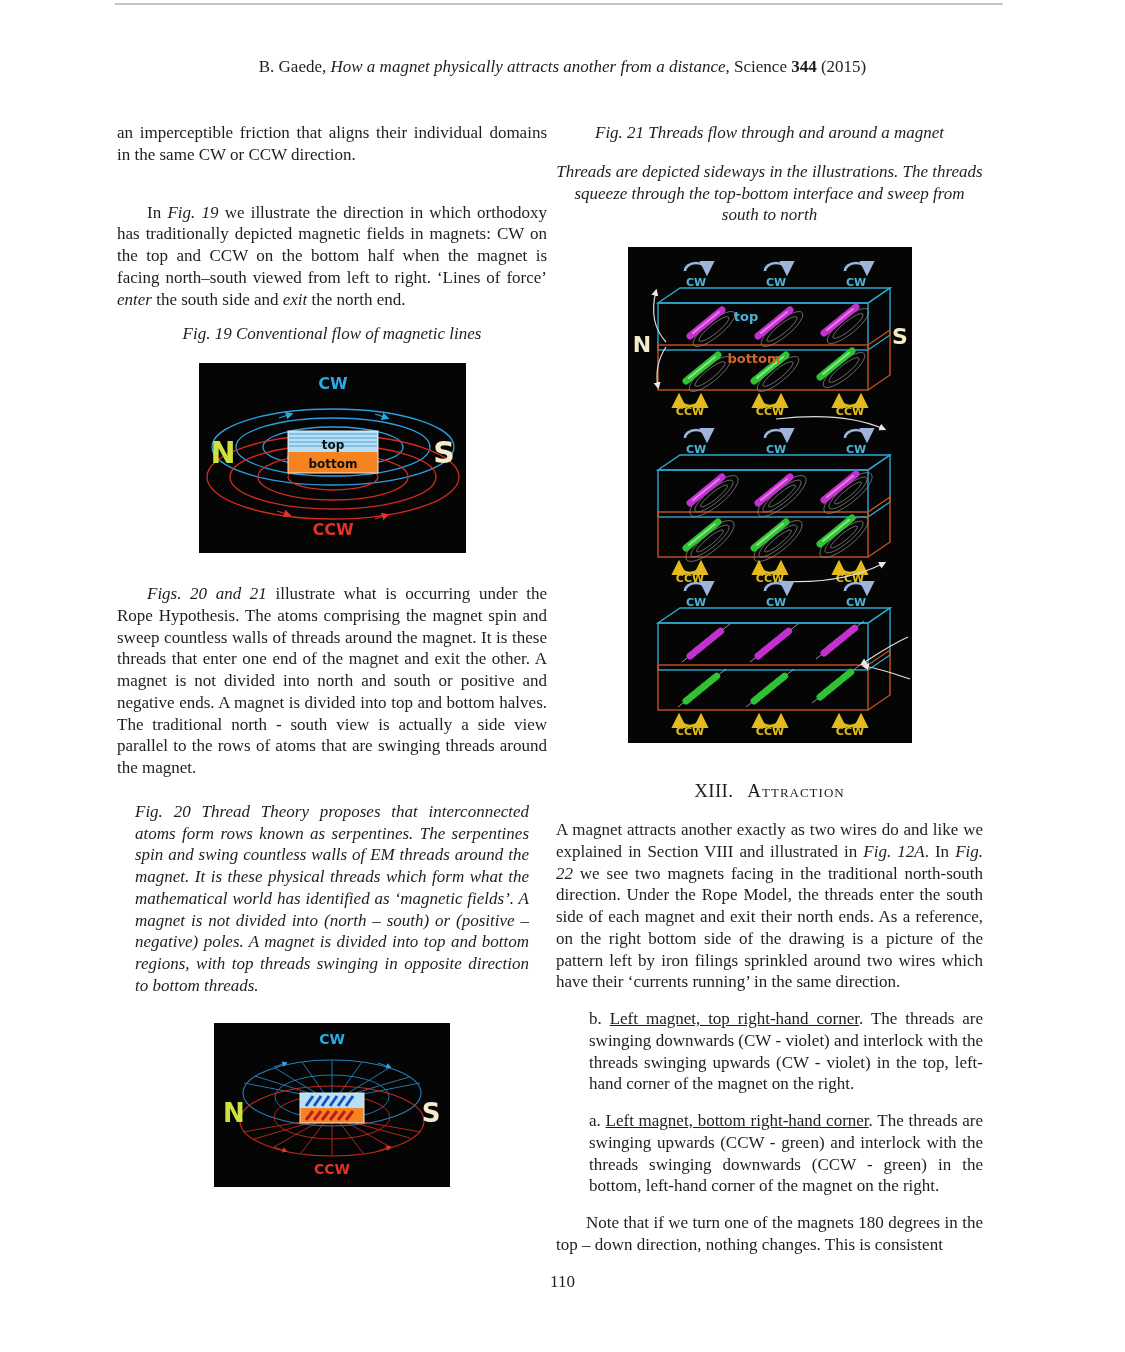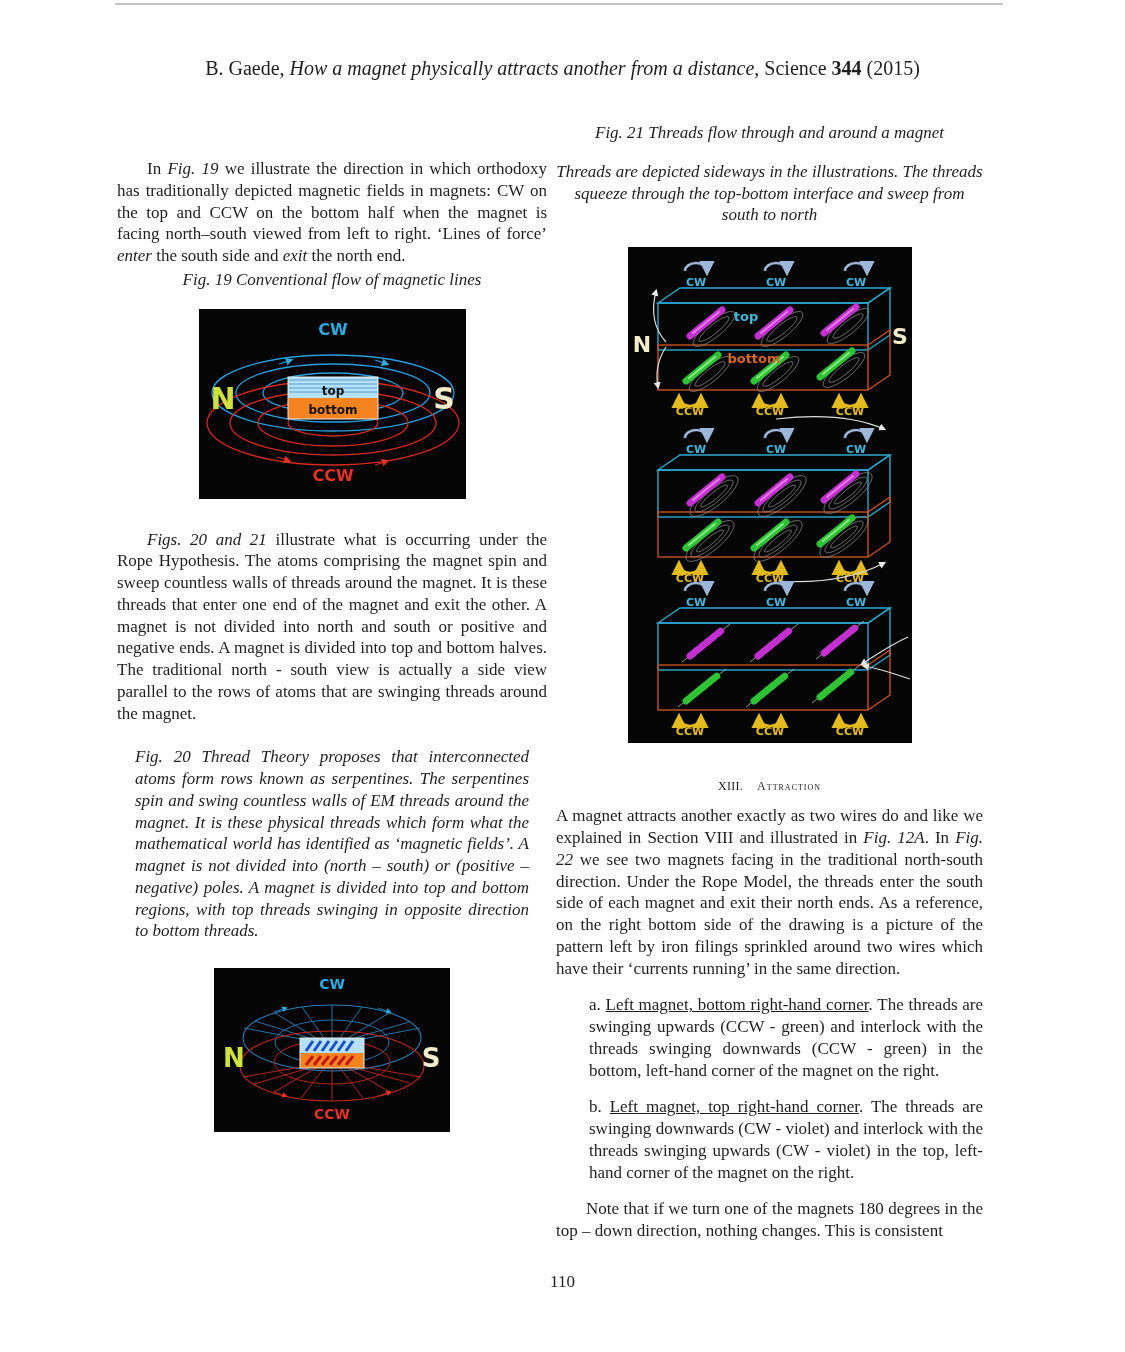--- a/index.html
+++ b/index.html
@@ -1,55 +1,56 @@
 <!DOCTYPE html>
 <html><head>
 <meta charset="utf-8">
 <style>
   html,body{margin:0;padding:0;}
   body{
     width:1125px;height:1352px;position:relative;background:#ffffff;
     font-family:"Liberation Serif",serif;color:#1e1e1e;
   }
   .top-rule{position:absolute;left:115px;top:3px;width:888px;height:2px;background:#c4c4c4;}
-  .header{position:absolute;top:57px;left:0;width:100%;text-align:center;font-size:20px;}
+  .header{position:absolute;top:57px;left:0;width:100%;text-align:center;font-size:17px;}
   .header .bold{font-weight:bold;}
   .it{font-style:italic;}
   .col{position:absolute;top:122px;font-size:17px;line-height:1.28;text-align:justify;}
   .col-left{left:117px;width:430px;}
   .col-right{left:556px;width:427px;}
   p{margin:0;}
   .indent{text-indent:30px;margin-top:36px;}
-  .caption-title{text-align:center;font-style:italic;margin-top:2px;text-indent:0;}
+  .caption-title{text-align:center;font-style:italic;margin-top:13px;text-indent:0;}
   .subcap{font-style:italic;margin:6px 18px 0 18px;}
   .subcap-center{font-style:italic;margin-top:17px;text-align:center;}
   .fig{display:block;margin:18px auto 0 auto;}
   .para-after-fig{margin-top:30px;}
   .fig20cap{font-style:italic;margin:22px 18px 0 18px;}
-  .section-heading{text-align:center;margin-top:36px;font-size:12px;letter-spacing:.3px;}
+  .section-heading{text-align:center;margin-top:36px;font-size:19px;letter-spacing:.3px;}
   .section-heading .num{margin-right:14px;}
   .section-heading .sc{font-variant:small-caps;letter-spacing:1px;}
   .body-para{margin-top:11px;}
   .item{margin:15px 0 0 33px;}
   .ul{text-decoration:underline;}
   .note-para{margin-top:15px;}
   .page-number{position:absolute;top:1272px;left:0;width:100%;text-align:center;font-size:17px;}
   svg text{font-family:"DejaVu Sans","Liberation Sans",sans-serif;font-weight:bold;}
 </style>
 </head>
 <body>
 
 <div class="top-rule"></div>
 
 <div class="header">
   <span>B. Gaede, </span><span class="it">How a magnet physically attracts another from a distance</span><span>, Science </span><span class="bold">344</span><span> (2015)</span>
 </div>
 
 <div class="col col-left">
 
+  <p>an imperceptible friction that aligns their individual domains in the same CW or CCW direction.</p>
 
   <p class="indent"><span>In </span><span class="it">Fig. 19</span><span> we illustrate the direction in which orthodoxy has traditionally depicted magnetic fields in magnets: CW on the top and CCW on the bottom half when the magnet is facing north–south viewed from left to right. ‘Lines of force’ </span><span class="it">enter</span><span> the south side and </span><span class="it">exit</span><span> the north end.</span></p>
 
   <p class="caption-title">Fig. 19   Conventional flow of magnetic lines</p>
 
   <svg class="fig" width="267" height="190" viewBox="0 0 267 190">
     <defs>
       <marker id="abl" markerWidth="7" markerHeight="7" refX="4" refY="3" orient="auto">
           <path d="M0,0 L6,3 L0,6 Z" fill="#2aabe2"></path>
         </marker>
@@ -358,20 +359,20 @@
       <text x="62" y="488" font-size="11" fill="#e3bb1e" text-anchor="middle">CCW</text>
       <text x="142" y="488" font-size="11" fill="#e3bb1e" text-anchor="middle">CCW</text>
       <text x="222" y="488" font-size="11" fill="#e3bb1e" text-anchor="middle">CCW</text>
     </g>
   </svg>
 
   <h2 class="section-heading" style="font-weight:normal;"><span class="num">XIII.</span><span class="sc">Attraction</span></h2>
 
   <p class="body-para"><span>A magnet attracts another exactly as two wires do and like we explained in Section VIII and illustrated in </span><span class="it">Fig. 12A</span><span>. In </span><span class="it">Fig. 22</span><span> we see two magnets facing in the traditional north-south direction. Under the Rope Model, the threads enter the south side of each magnet and exit their north ends. As a reference, on the right bottom side of the drawing is a picture of the pattern left by iron filings sprinkled around two wires which have their ‘currents running’ in the same direction.</span></p>
 
+  <p class="item"><span>b. </span><span class="ul">Left magnet, top right-hand corner</span><span>. The threads are swinging downwards (CW - violet) and interlock with the threads swinging upwards (CW - violet) in the top, left-hand corner of the magnet on the right.</span></p>
+
   <p class="item"><span>a. </span><span class="ul">Left magnet, bottom right-hand corner</span><span>. The threads are swinging upwards (CCW - green) and interlock with the threads swinging downwards (CCW - green) in the bottom, left-hand corner of the magnet on the right.</span></p>
-
-  <p class="item"><span>b. </span><span class="ul">Left magnet, top right-hand corner</span><span>. The threads are swinging downwards (CW - violet) and interlock with the threads swinging upwards (CW - violet) in the top, left-hand corner of the magnet on the right.</span></p>
 
   <p class="indent note-para">Note that if we turn one of the magnets 180 degrees in the top – down direction, nothing changes. This is consistent</p>
 </div>
 
 <div class="page-number">110</div>
 
 </body></html>

